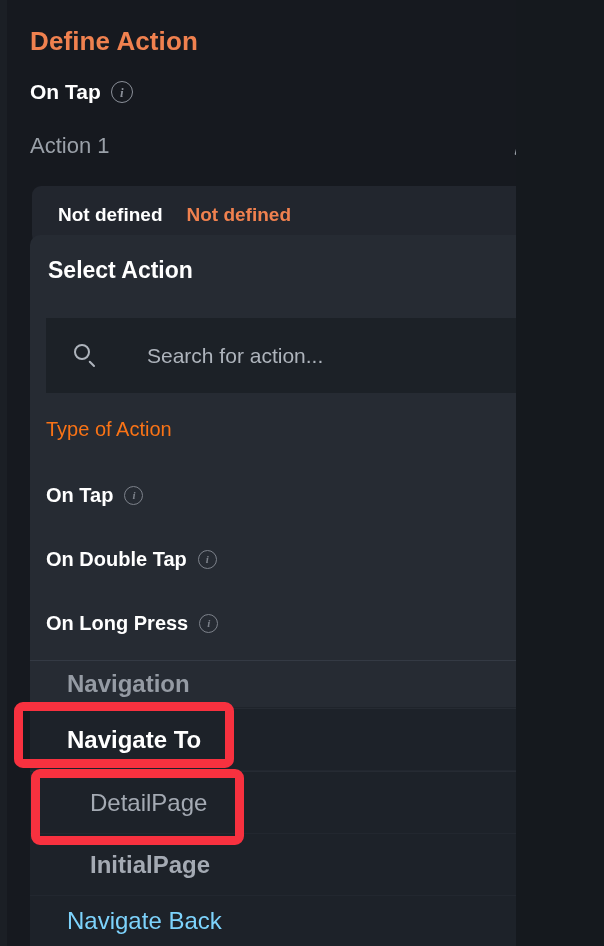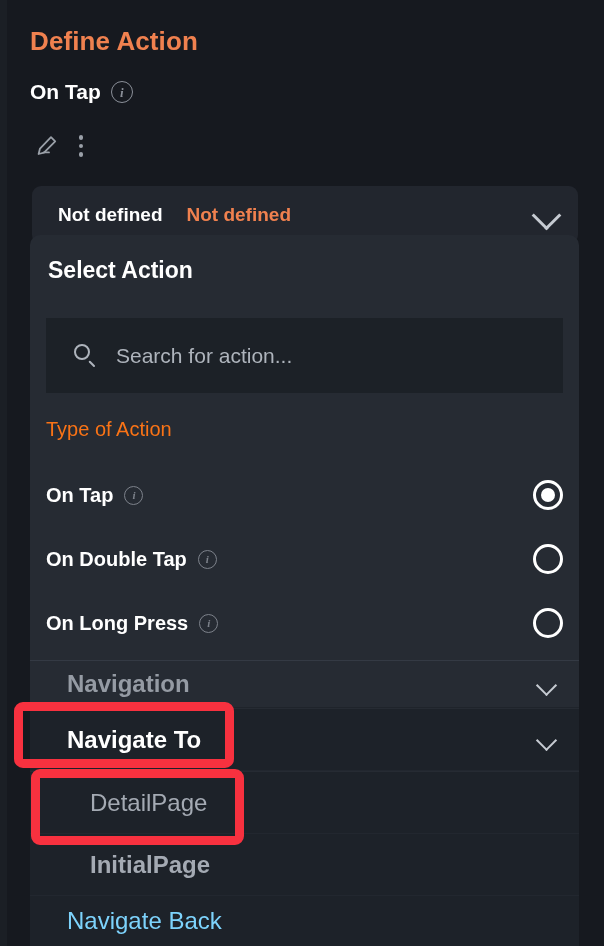--- a/index.html
+++ b/index.html
@@ -10,21 +10,21 @@
   body {
     width: 604px;
     height: 946px;
     overflow: hidden;
     font-family: "Liberation Sans", sans-serif;
     -webkit-font-smoothing: antialiased;
   }
 
   .screen {
     position: relative;
-    width: 604px;
+    width: 516px;
     height: 946px;
     background: #16191f;
     overflow: hidden;
   }
 
   
   .left-gutter {
     position: absolute;
     left: 0; top: 0;
     width: 7px;
@@ -228,20 +228,21 @@
     left: 16px; top: 17px;
     width: 8px; height: 2.2px;
     background: #aeb4bc;
     transform: rotate(45deg);
     transform-origin: left center;
     border-radius: 2px;
   }
   .search-placeholder {
     font-size: 21px;
     color: #aeb4bc;
+    margin-left: 31px;
   }
 
   .section-label {
     position: absolute;
     left: 16px;
     top: 183px;
     font-size: 20px;
     color: #f97316;
   }
 
@@ -358,20 +359,21 @@
   <div class="left-gutter"></div>
 
   <div class="page-title">Define Action</div>
 
   <div class="trigger-row">
     <span class="trigger-label">On Tap</span>
     <span class="info-icon">i</span>
   </div>
 
   <div class="action-row">
+    <span class="action-name">Action 1</span>
     <span class="icon-btn">
       <svg width="26" height="26" viewBox="0 0 26 26" fill="none" aria-hidden="true">
         <path d="M17.0 4.2 L21.2 8.4 L10.0 19.6 L4.6 21.0 L6.0 15.6 Z" stroke="#9aa0a8" stroke-width="1.8" stroke-linejoin="round" fill="none"></path>
         <path d="M9.8 19.4 L15.0 19.4" stroke="#9aa0a8" stroke-width="1.8" stroke-linecap="round"></path>
       </svg>
     </span>
     <span class="icon-btn">
       <span class="kebab">
         <i></i>
           <i></i>

